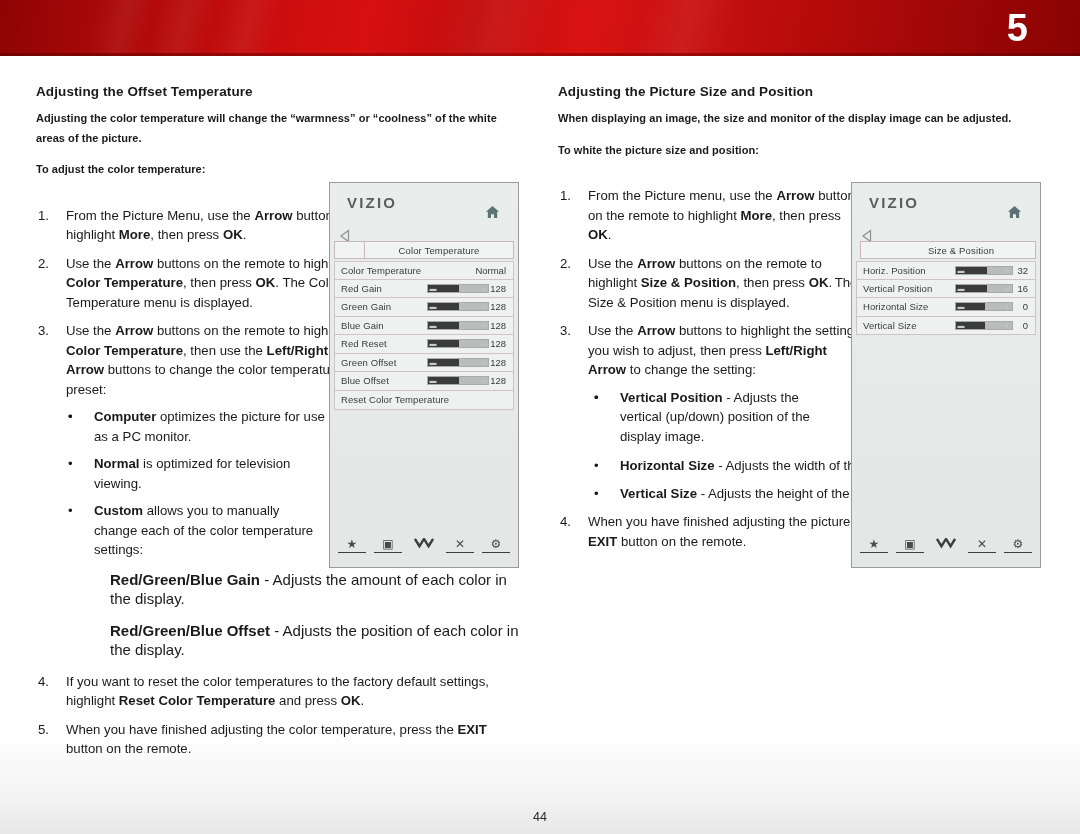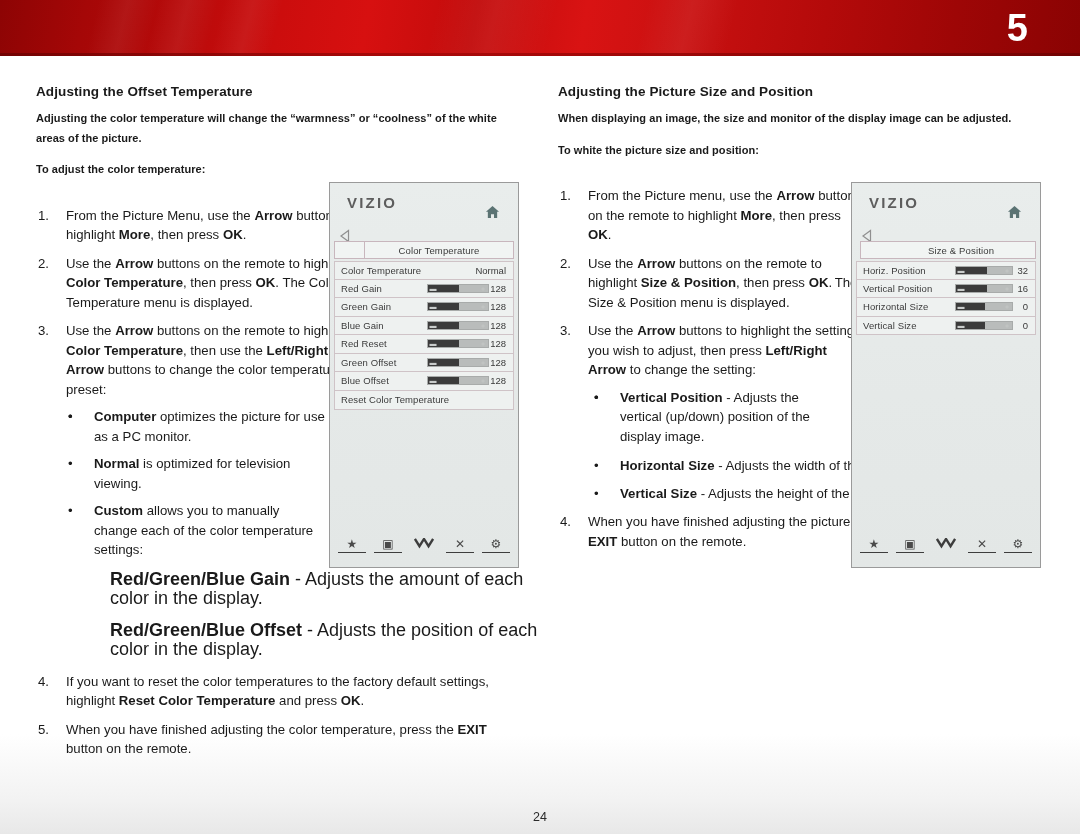--- a/index.html
+++ b/index.html
@@ -72,21 +72,21 @@
   
   ul.bul { list-style: none; margin: 4px 0 0 0; padding: 0; }
   ul.bul > li {
     position: relative; padding-left: 34px;
     font-size: 13.2px; line-height: 19.5px; margin-bottom: 8px;
   }
   ul.bul > li > .dot {
     position: absolute; left: 8px; top: 0; font-size: 13.2px;
   }
   .sublist { margin: 10px 0 0 0; padding: 0 0 0 44px; list-style: none; }
-  .sublist > li { font-size: 18px; line-height: 19.5px; margin-bottom: 12px; }
+  .sublist > li { font-size: 15px; line-height: 19.5px; margin-bottom: 12px; }
 
   b, strong { font-weight: bold; }
 
   
   .narrow { width: 290px; }
   .narrow-r { width: 275px; }
 
   
   .osd {
     position: absolute;
@@ -492,15 +492,15 @@
             <span class="rule"></span>
           </span>
         <span class="osd-ic">
             <span class="g">⚙</span>
             <span class="rule"></span>
           </span>
       </div>
     </div>
   </div>
 
-  <div class="pagenum">24</div>
+  <div class="pagenum">44</div>
 
 </div>
 
 </body></html>

